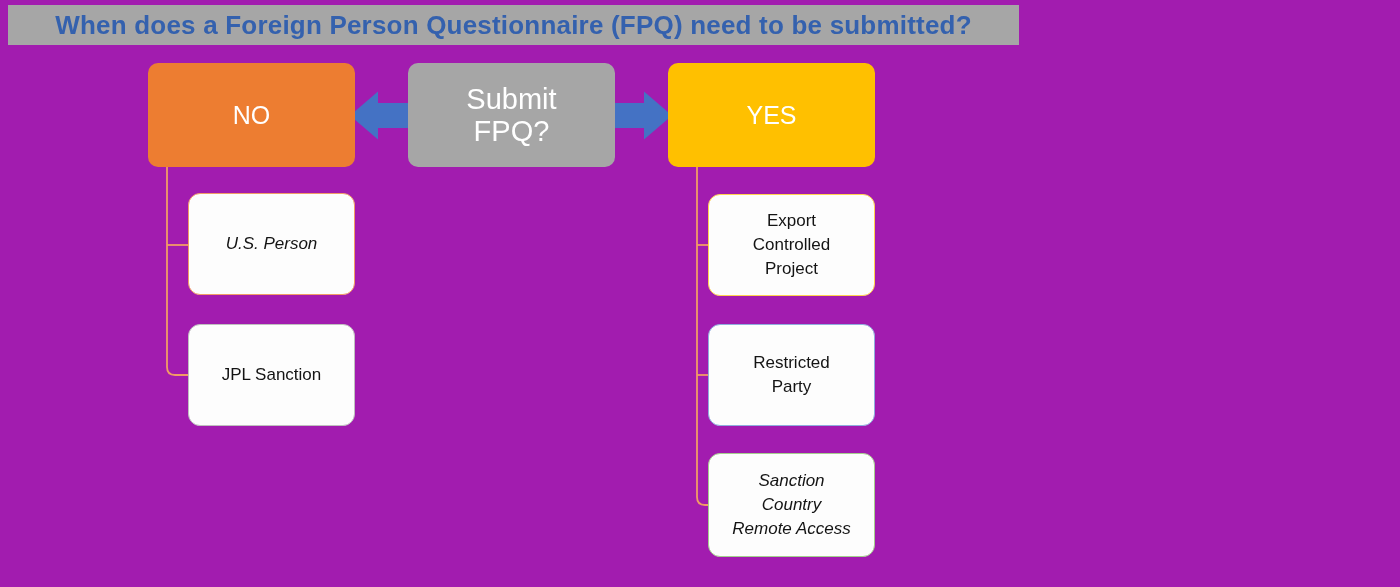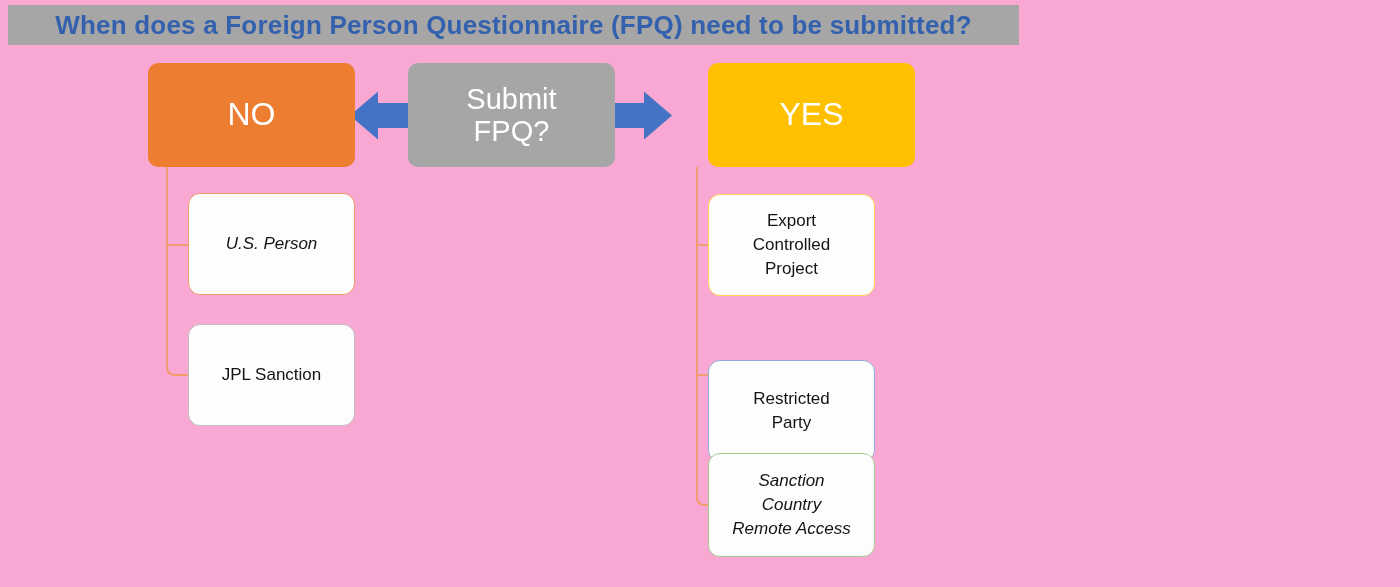--- a/index.html
+++ b/index.html
@@ -17,56 +17,56 @@
     --border-export:#ffd24f;
     --border-restricted:#8faedd;
     --border-sanction:#a5ce8d;
   }
   *{margin:0;padding:0;box-sizing:border-box;}
   html,body{background:#ffffff;}
   body{font-family:"Liberation Sans", sans-serif;}
   .canvas{
     position:relative;
     width:1400px;height:587px;
-    background:#f9a8d4;
+    background:#a21caf;
     overflow:hidden;
   }
   .title-bar{
     position:absolute;left:8px;top:5px;width:1011px;height:40px;
     background:var(--title-bg);
     display:flex;align-items:center;justify-content:center;
   }
   .title-bar span{
     color:var(--title-text);
     font-size:26px;font-weight:600;letter-spacing:0.2px;
     white-space:nowrap;
   }
   .node{
     position:absolute;
     display:flex;align-items:center;justify-content:center;
     text-align:center;
   }
   .top-node{
     top:63px;width:207px;height:104px;border-radius:10px;
-    color:#ffffff;font-size:32px;line-height:1.12;
+    color:#ffffff;font-size:25px;line-height:1.12;
     white-space:pre-line;
   }
   .node-no{left:148px;background:var(--no-fill);}
   .node-root{left:408px;background:var(--root-fill);font-size:29px;}
-  .node-yes{left:668px;background:var(--yes-fill);margin-left:40px;}
+  .node-yes{left:668px;background:var(--yes-fill);}
   .child-node{
     width:167px;border-radius:12px;background:var(--node-bg);
     color:var(--node-text);font-size:17px;line-height:1.4;
     border:1.5px solid #ccc;
     white-space:pre-line;
   }
   .node-us{left:188px;top:193px;height:102px;border-color:var(--border-us);font-style:italic;}
   .node-jpl{left:188px;top:324px;height:102px;border-color:var(--border-jpl);}
   .node-export{left:708px;top:194px;height:102px;border-color:var(--border-export);}
-  .node-restricted{left:708px;top:324px;height:102px;border-color:var(--border-restricted);margin-top:36px;}
+  .node-restricted{left:708px;top:324px;height:102px;border-color:var(--border-restricted);}
   .node-sanction{left:708px;top:453px;height:104px;border-color:var(--border-sanction);font-style:italic;}
   svg.overlay{
     position:absolute;left:0;top:0;width:1400px;height:587px;
     pointer-events:none;
   }
   .connector{stroke:var(--line);stroke-width:1.8;fill:none;}
   .arrow{fill:var(--arrow);}
 </style>
 </head>
 <body>

